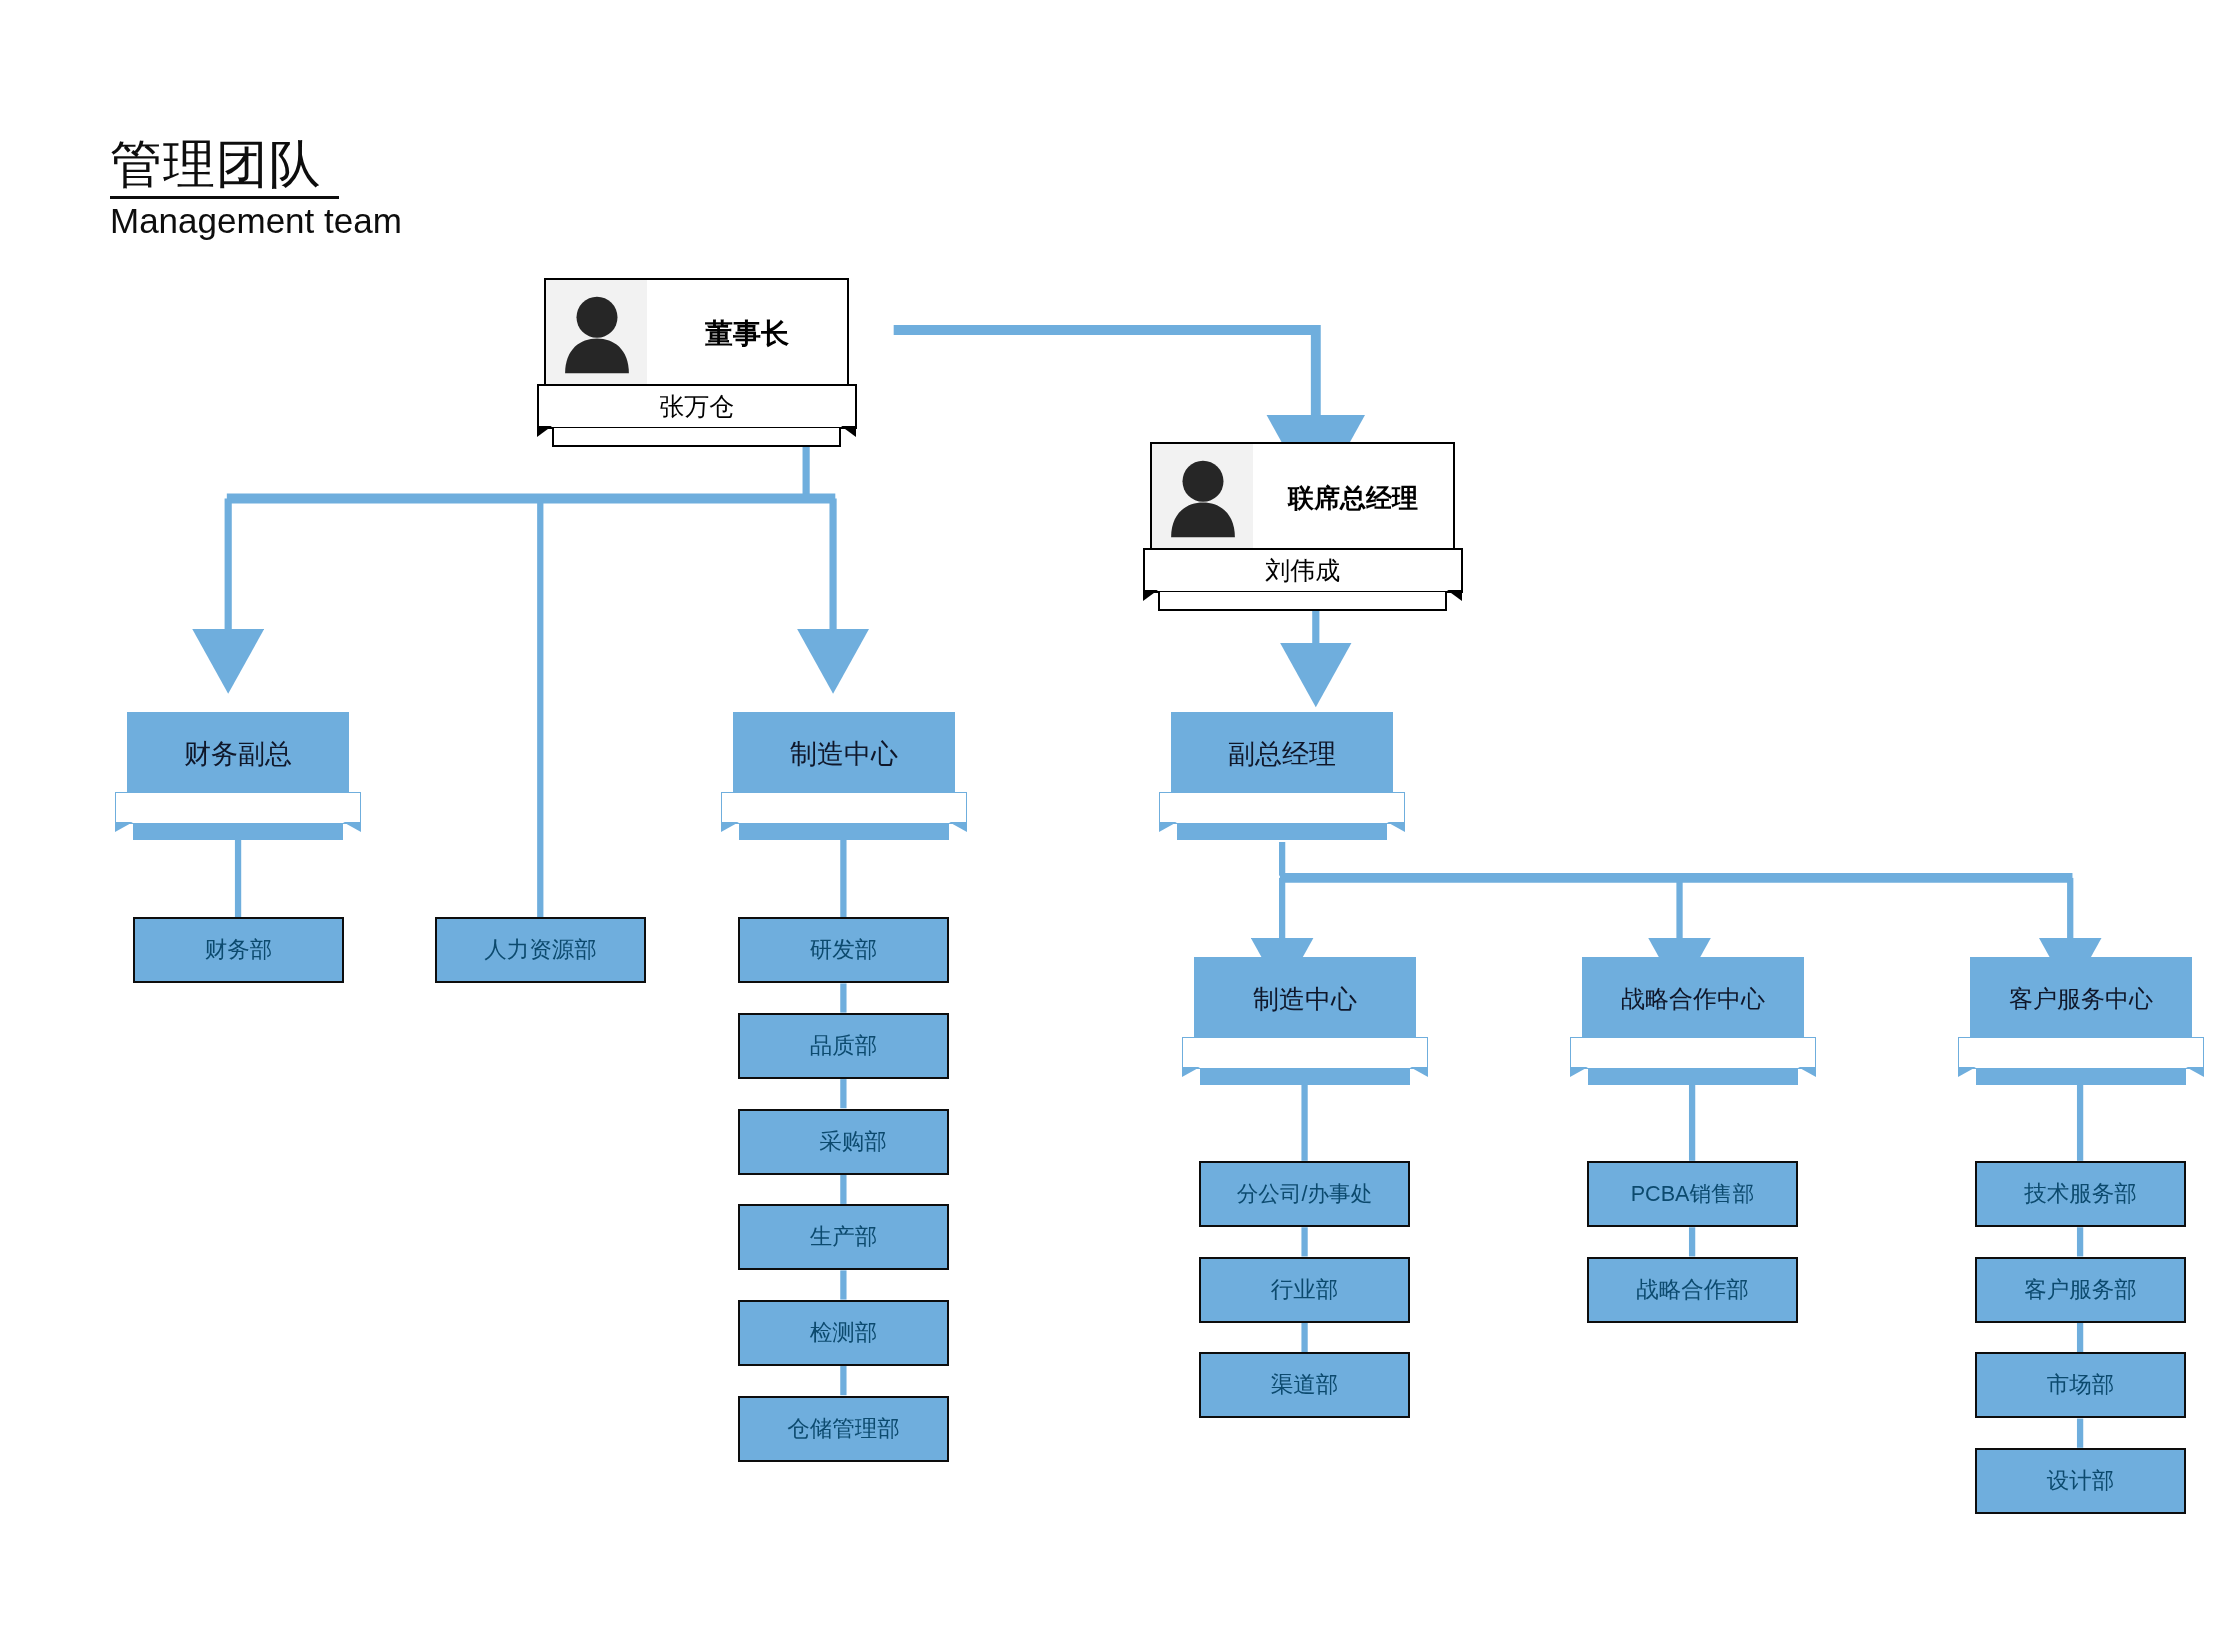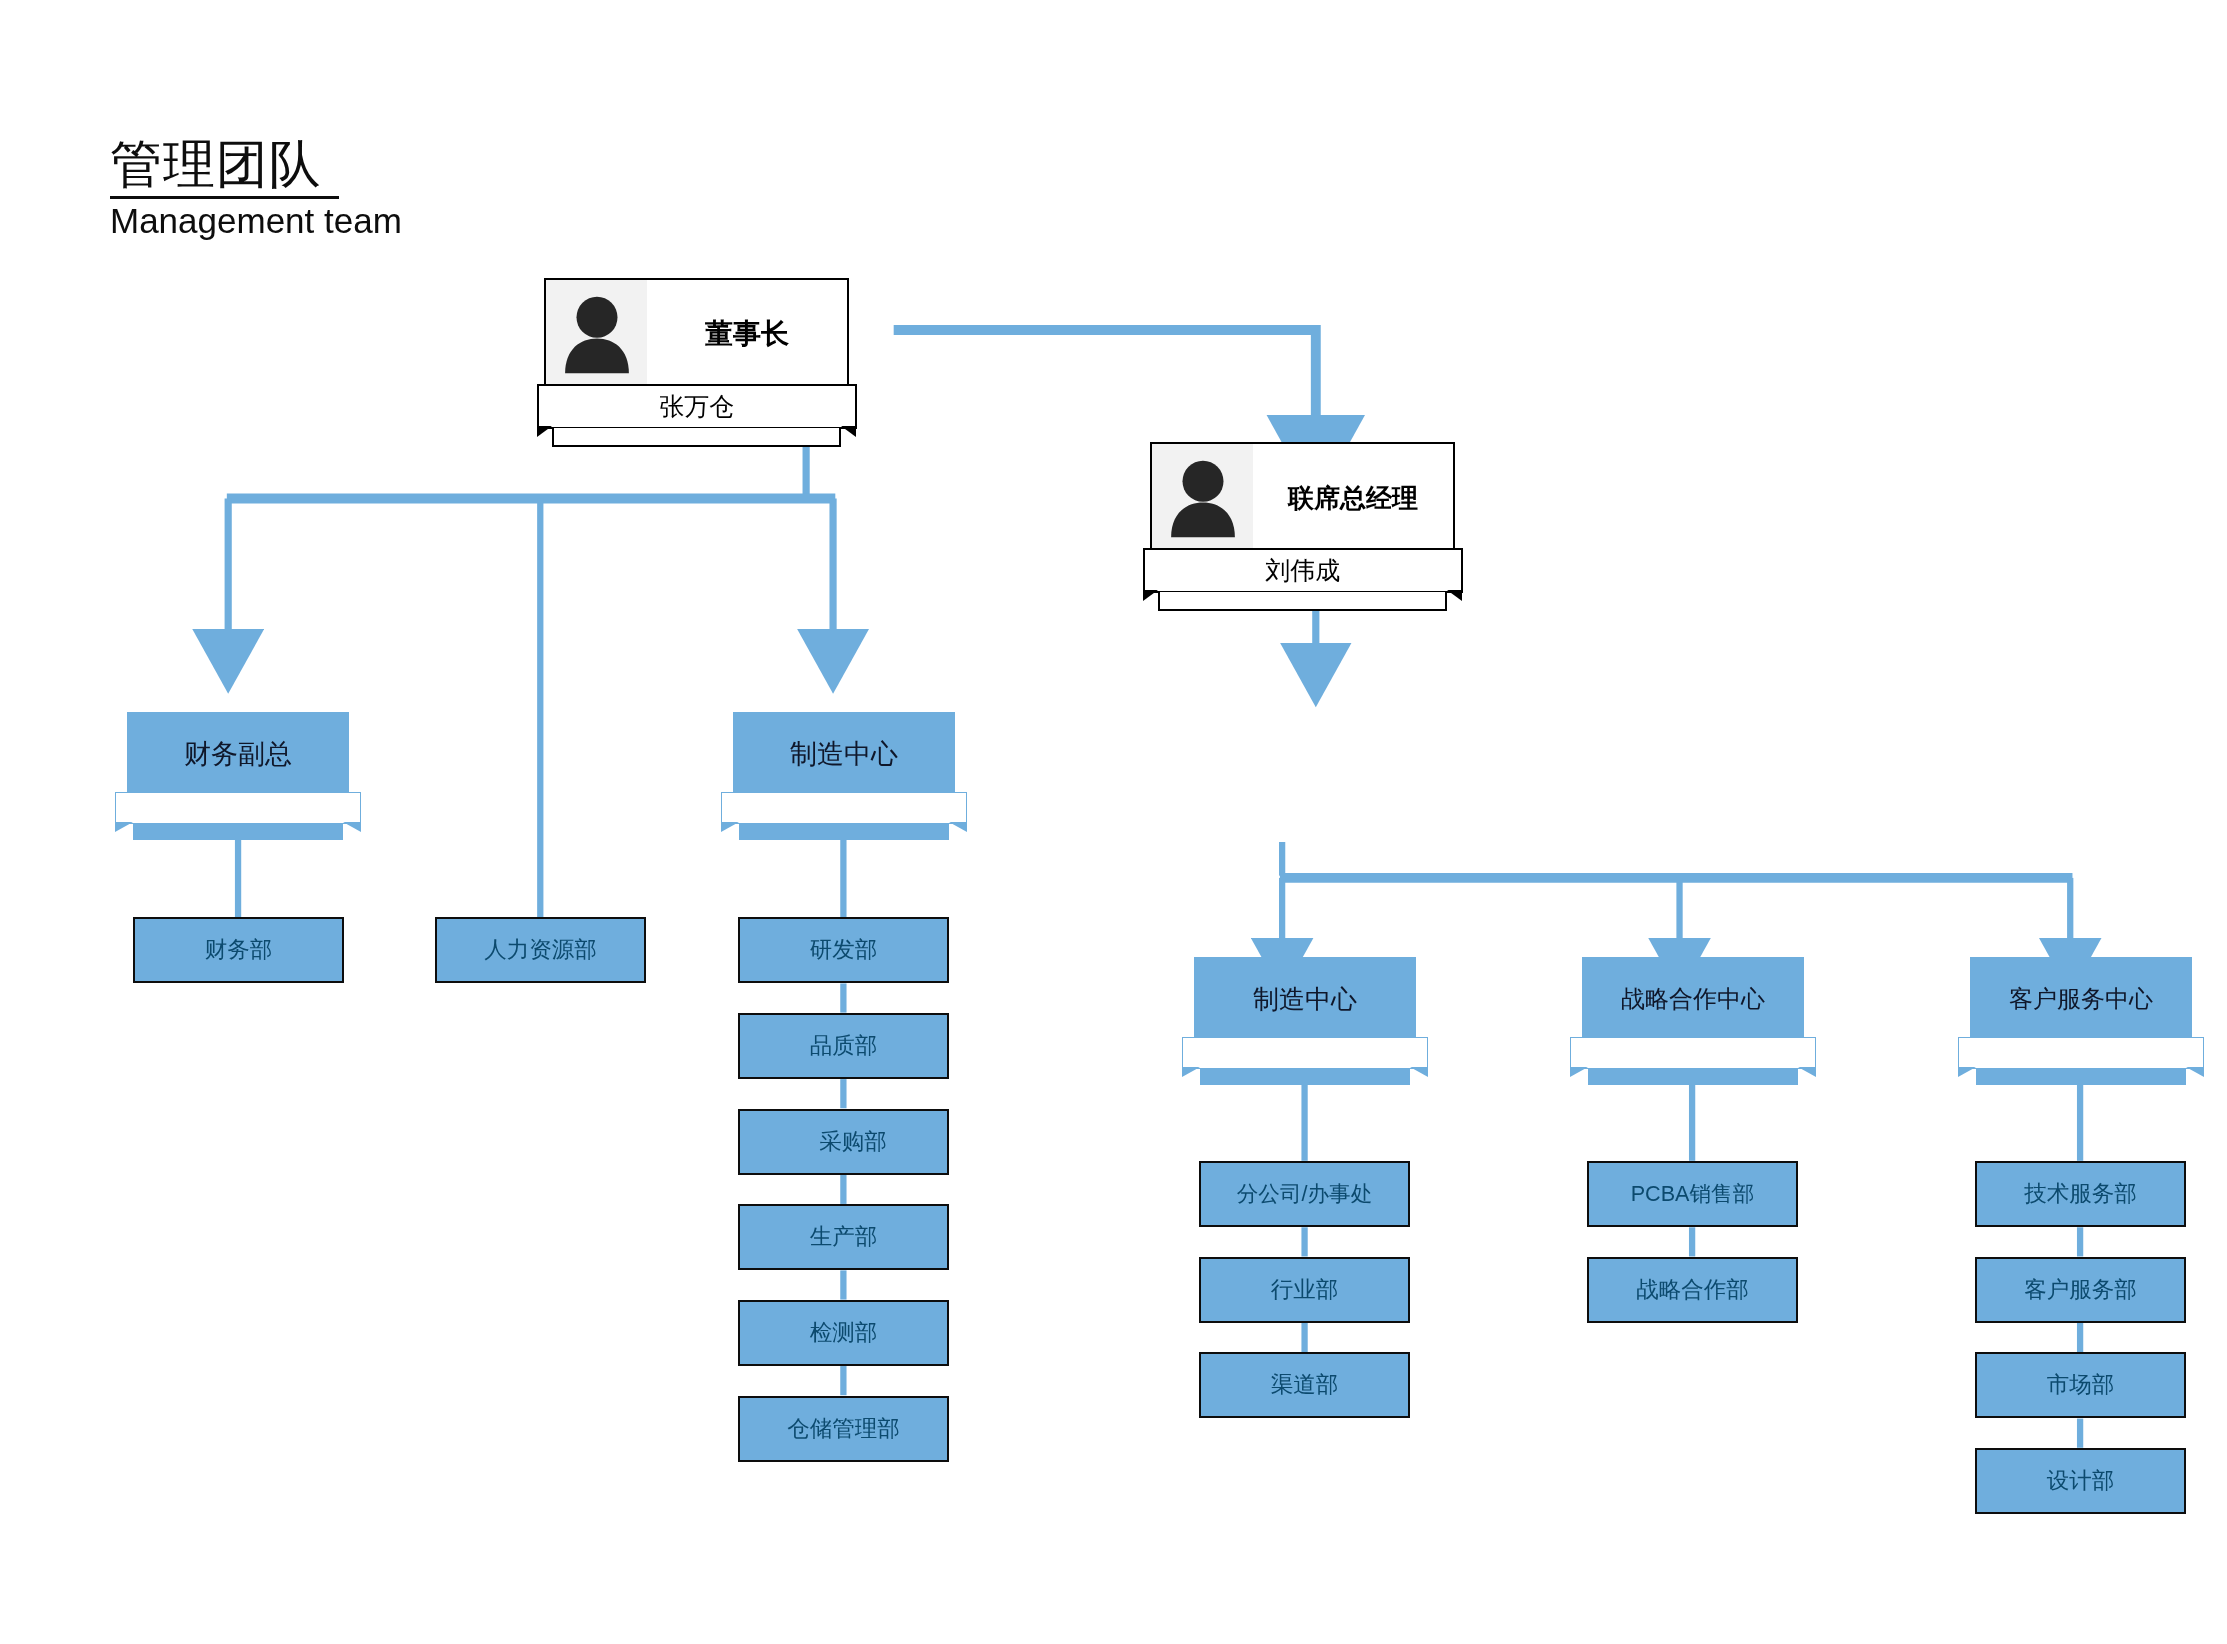--- a/index.html
+++ b/index.html
@@ -160,20 +160,29 @@
   <div class="ribbon" style="left:733px;top:712px;width:222px;height:119px;">
     <div class="rb-top" style="width:222px;height:85px;font-size:27px;">制造中心</div>
     <div class="rb-band" style="left:-11.7px;top:80px;width:246px;height:32px;font-size:20px;"></div>
     <div class="rb-foot" style="left:6.3px;top:111px;width:210px;height:17px;"></div>
     <div class="rb-notch" style="left:-11.7px;top:110px;
          border-left:18px solid #6FAEDD;border-bottom:10.8px solid transparent;"></div>
     <div class="rb-notch" style="left:216px;top:110px;
          border-right:18px solid #6FAEDD;border-bottom:10.8px solid transparent;"></div>
   </div>
 
+  <div class="ribbon" style="left:1171px;top:712px;width:222px;height:130px;">
+    <div class="rb-top" style="width:222px;height:85px;font-size:27px;">副总经理</div>
+    <div class="rb-band" style="left:-11.7px;top:80px;width:246px;height:32px;font-size:20px;"></div>
+    <div class="rb-foot" style="left:6.3px;top:111px;width:210px;height:17px;"></div>
+    <div class="rb-notch" style="left:-11.7px;top:110px;
+         border-left:18px solid #6FAEDD;border-bottom:10.8px solid transparent;"></div>
+    <div class="rb-notch" style="left:216px;top:110px;
+         border-right:18px solid #6FAEDD;border-bottom:10.8px solid transparent;"></div>
+  </div>
 
   <div class="ribbon" style="left:1194px;top:957px;width:222px;height:119px;">
     <div class="rb-top" style="width:222px;height:85px;font-size:26px;">制造中心</div>
     <div class="rb-band" style="left:-11.7px;top:80px;width:246px;height:32px;font-size:20px;"></div>
     <div class="rb-foot" style="left:6.3px;top:111px;width:210px;height:17px;"></div>
     <div class="rb-notch" style="left:-11.7px;top:110px;
          border-left:18px solid #6FAEDD;border-bottom:10.8px solid transparent;"></div>
     <div class="rb-notch" style="left:216px;top:110px;
          border-right:18px solid #6FAEDD;border-bottom:10.8px solid transparent;"></div>
   </div>

